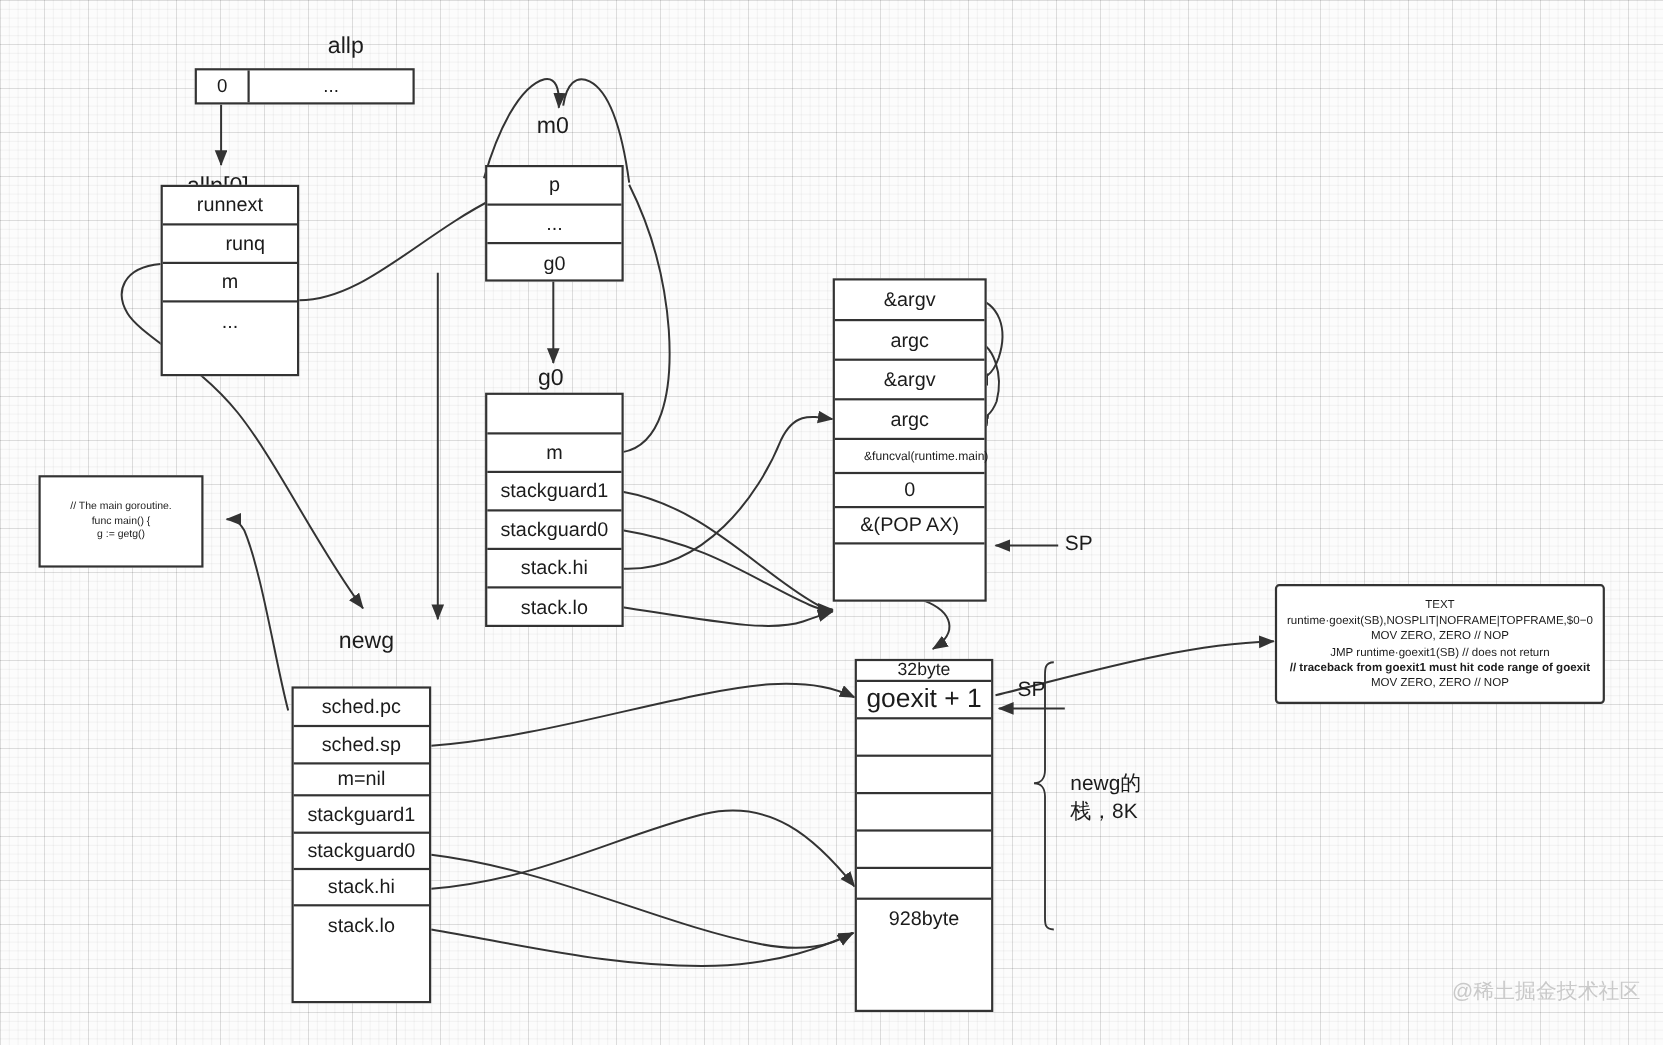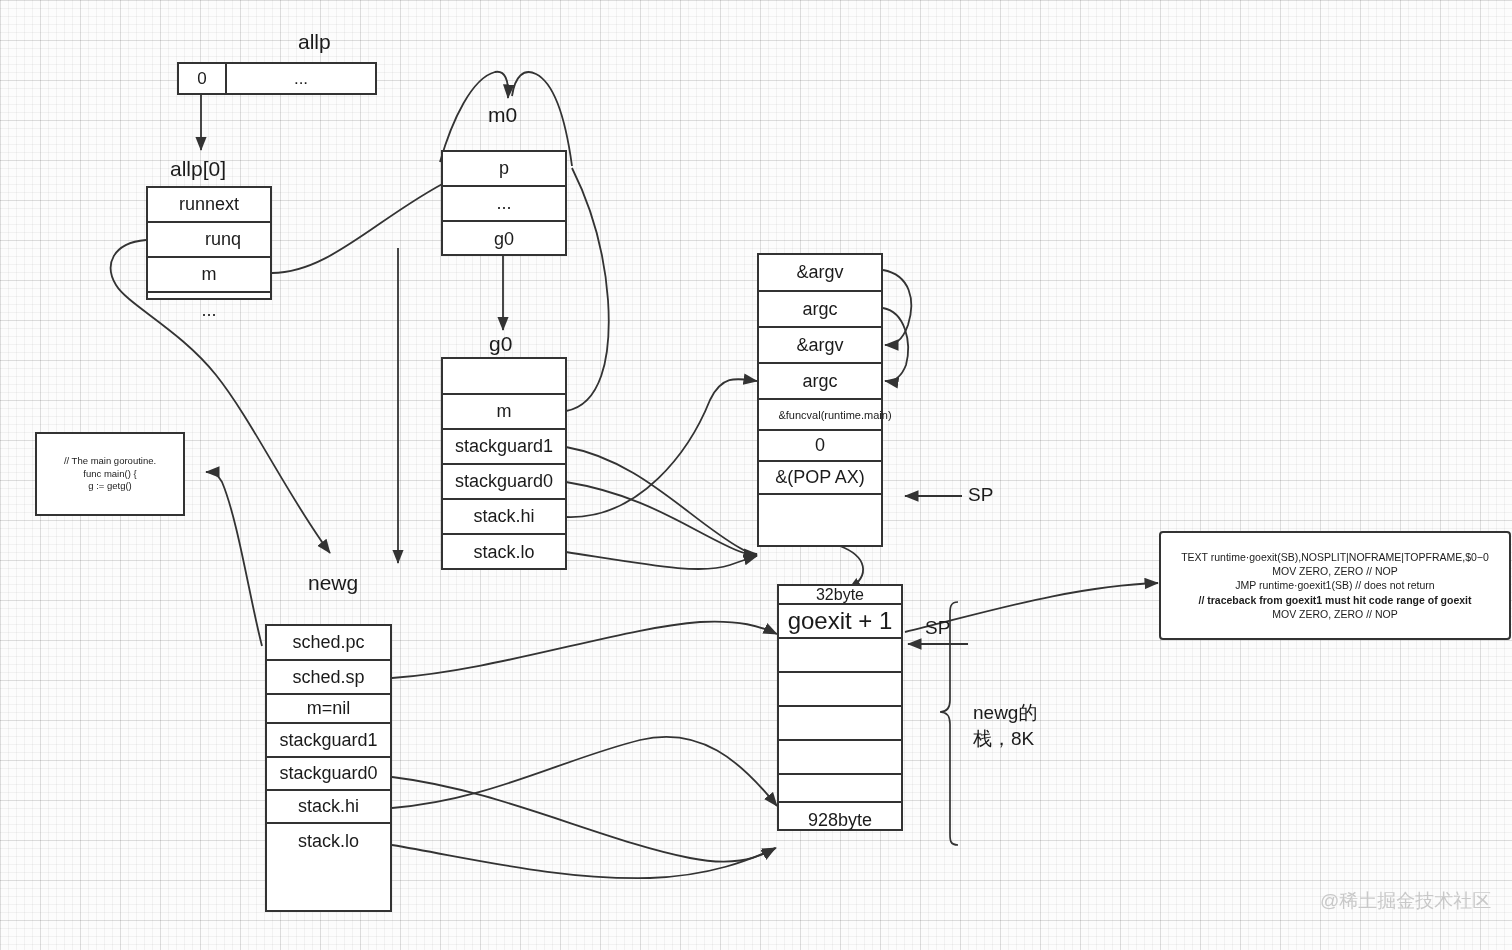--- a/index.html
+++ b/index.html
@@ -122,21 +122,21 @@
     </g>
   </svg>
 
   <div class="lbl" style="left:262px;top:30px;font-size:21px;margin-left:36px;">allp</div>
   <div class="struct" style="left:177px;top:62px;width:200px;height:33px;display:flex;flex-direction:row;">
     <div class="row" style="width:48px;height:100%;border-bottom:none;border-right:2px solid #333;font-size:17px;">0</div>
     <div class="row" style="flex:1;height:100%;border-bottom:none;font-size:17px;">...</div>
   </div>
 
   <div class="lbl" style="left:170px;top:157px;font-size:21px;">allp[0]</div>
-  <div class="struct" style="left:146px;top:186px;width:126px;height:114px;">
+  <div class="struct" style="left:146px;top:168px;width:126px;height:174px;">
     <div class="row" style="height:35px;font-size:18px;">runnext</div>
     <div class="row" style="height:35px;font-size:18px;padding-left:28px;">runq</div>
     <div class="row" style="height:35px;font-size:18px;">m</div>
     <div class="row" style="height:35px;font-size:18px;">...</div>
   </div>
 
   <div class="lbl" style="left:488px;top:103px;font-size:21px;">m0</div>
   <div class="struct" style="left:441px;top:150px;width:126px;height:106px;">
     <div class="row" style="height:35px;font-size:18px;">p</div>
     <div class="row" style="height:35px;font-size:18px;">...</div>
@@ -146,33 +146,33 @@
   <div class="lbl" style="left:489px;top:332px;font-size:21px;">g0</div>
   <div class="struct" style="left:441px;top:357px;width:126px;height:213px;">
     <div class="row" style="height:36px;font-size:18px;"></div>
     <div class="row" style="height:35px;font-size:18px;">m</div>
     <div class="row" style="height:35px;font-size:18px;">stackguard1</div>
     <div class="row" style="height:35px;font-size:18px;">stackguard0</div>
     <div class="row" style="height:35px;font-size:18px;">stack.hi</div>
     <div class="row" style="height:35px;font-size:18px;">stack.lo</div>
   </div>
 
-  <div class="struct" style="left:757px;top:253px;width:126px;height:294px;">
+  <div class="struct" style="left:757px;top:253px;width:140px;height:294px;">
     <div class="row" style="height:37px;font-size:18px;">&amp;argv</div>
     <div class="row" style="height:36px;font-size:18px;">argc</div>
     <div class="row" style="height:36px;font-size:18px;">&amp;argv</div>
     <div class="row" style="height:36px;font-size:18px;">argc</div>
     <div class="row" style="height:31px;font-size:11px;padding-left:30px;">&amp;funcval(runtime.main)</div>
     <div class="row" style="height:31px;font-size:18px;">0</div>
     <div class="row" style="height:33px;font-size:18px;">&amp;(POP AX)</div>
     <div class="row" style="height:50px;font-size:18px;"></div>
   </div>
   <div class="lbl" style="left:968px;top:484px;font-size:19px;">SP</div>
 
-  <div class="struct" style="left:777px;top:584px;width:126px;height:247px;">
+  <div class="struct" style="left:777px;top:599px;width:126px;height:321px;">
     <div class="row" style="height:19px;font-size:16px;">32byte</div>
     <div class="row" style="height:34px;font-size:24px;">goexit + 1</div>
     <div class="row" style="height:34px;"></div>
     <div class="row" style="height:34px;"></div>
     <div class="row" style="height:34px;"></div>
     <div class="row" style="height:34px;"></div>
     <div class="row" style="height:28px;"></div>
     <div class="row" style="height:34px;font-size:18px;">928byte</div>
   </div>
   <div class="lbl" style="left:925px;top:617px;font-size:19px;">SP</div>
@@ -193,21 +193,21 @@
     <div class="row" style="height:33px;font-size:18px;">stack.hi</div>
     <div class="row" style="height:34px;font-size:18px;">stack.lo</div>
   </div>
 
   <div class="codebox" style="left:35px;top:432px;width:150px;height:84px;">
     <div class="cline" style="font-size:9.5px;">// The main goroutine.</div>
     <div class="cline" style="font-size:9.5px;">func main() {</div>
     <div class="cline" style="font-size:9.5px;">g := getg()</div>
   </div>
 
-  <div class="codebox" style="left:1159px;top:531px;width:352px;height:109px;border-radius:4px;">
+  <div class="codebox" style="left:1159px;top:531px;width:300px;height:109px;border-radius:4px;">
     <div class="cline" style="font-size:10.5px;">TEXT runtime·goexit(SB),NOSPLIT|NOFRAME|TOPFRAME,$0−0</div>
     <div class="cline" style="font-size:10.5px;">MOV ZERO, ZERO // NOP</div>
     <div class="cline" style="font-size:10.5px;">JMP runtime·goexit1(SB) // does not return</div>
     <div class="cline" style="font-size:10.5px;font-weight:bold;">// traceback from goexit1 must hit code range of goexit</div>
     <div class="cline" style="font-size:10.5px;">MOV ZERO, ZERO // NOP</div>
   </div>
 
   <div class="watermark" style="left:1320px;top:888px;">@稀土掘金技术社区</div>
 
 </div>

